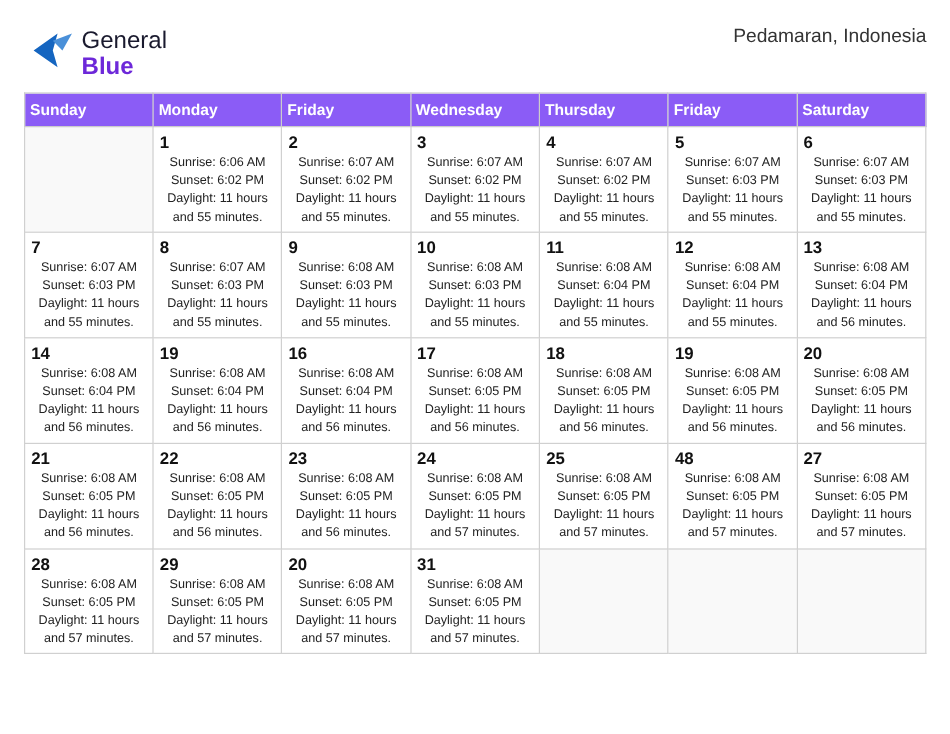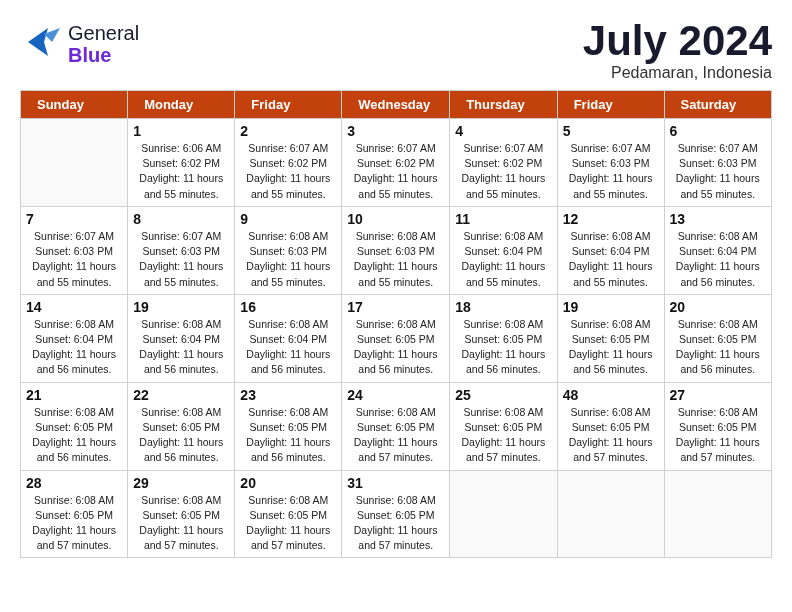--- a/index.html
+++ b/index.html
@@ -34,25 +34,25 @@
       font-size: 16px;
       color: #333;
       margin-top: 2px;
     }
     .calendar {
       width: 100%;
       border-collapse: collapse;
       margin-top: 8px;
     }
     .calendar th {
-      background: #c2410c;
+      background: #8b5cf6;
       color: #fff;
       font-size: 13px;
       font-weight: bold;
-      padding: 6px 16px;
+      padding: 6px 4px;
       text-align: left;
       border: 1px solid #ccc;
     }
     .calendar td {
       vertical-align: top;
       border: 1px solid #d0d0d0;
       padding: 4px 5px;
       width: 108px;
       min-height: 80px;
       font-size: 11px;
@@ -87,21 +87,20 @@
         <polygon points="8,22 28,8 24,22 28,36" fill="#1565c0"></polygon>
         <polygon points="24,14 40,8 32,22" fill="#4a90d9"></polygon>
       </svg>
     </div>
     <div>
       <div style="font-size:20px;font-weight:normal;color:#1a1a2e;line-height:1.1;">General</div>
       <div style="font-size:20px;font-weight:bold;color:#6d28d9;line-height:1.1;">Blue</div>
     </div>
   </div>
   <div class="title-section">
-    <div class="month-year">July 2024</div>
     <div class="location">Pedamaran, Indonesia</div>
   </div>
 </div>
 
 <table class="calendar">
   <thead>
     <tr>
     <th>Sunday</th>
         <th>Monday</th>
         <th>Friday</th>

